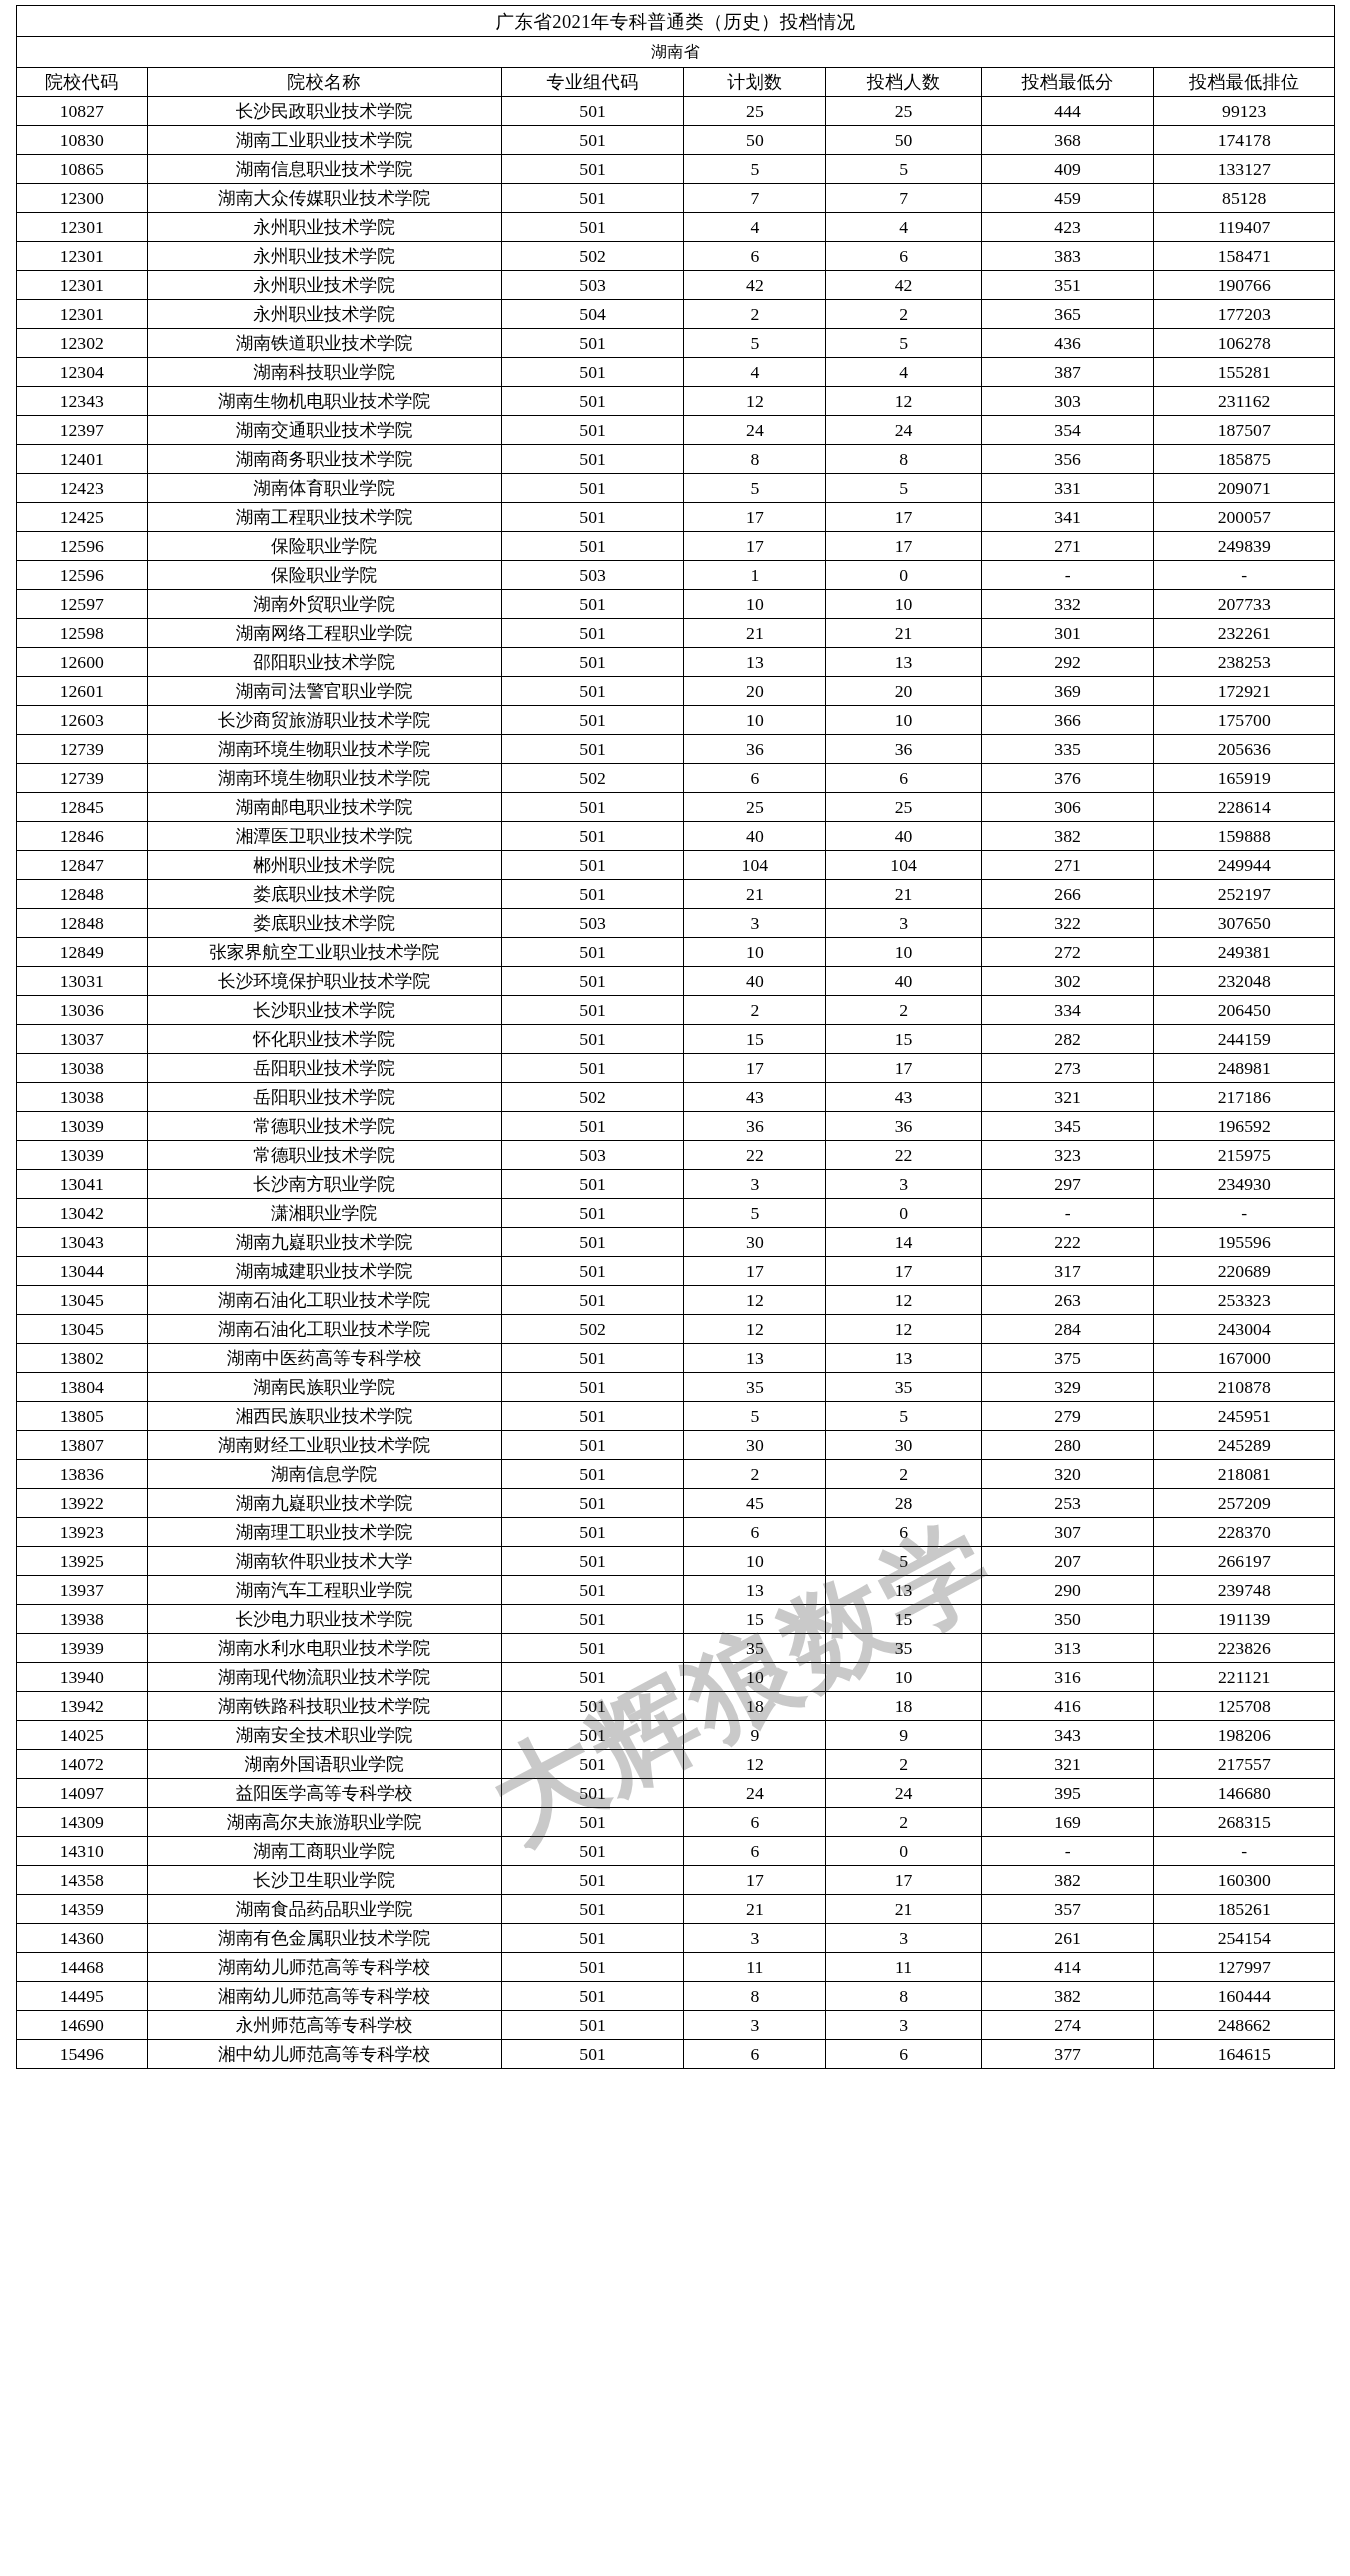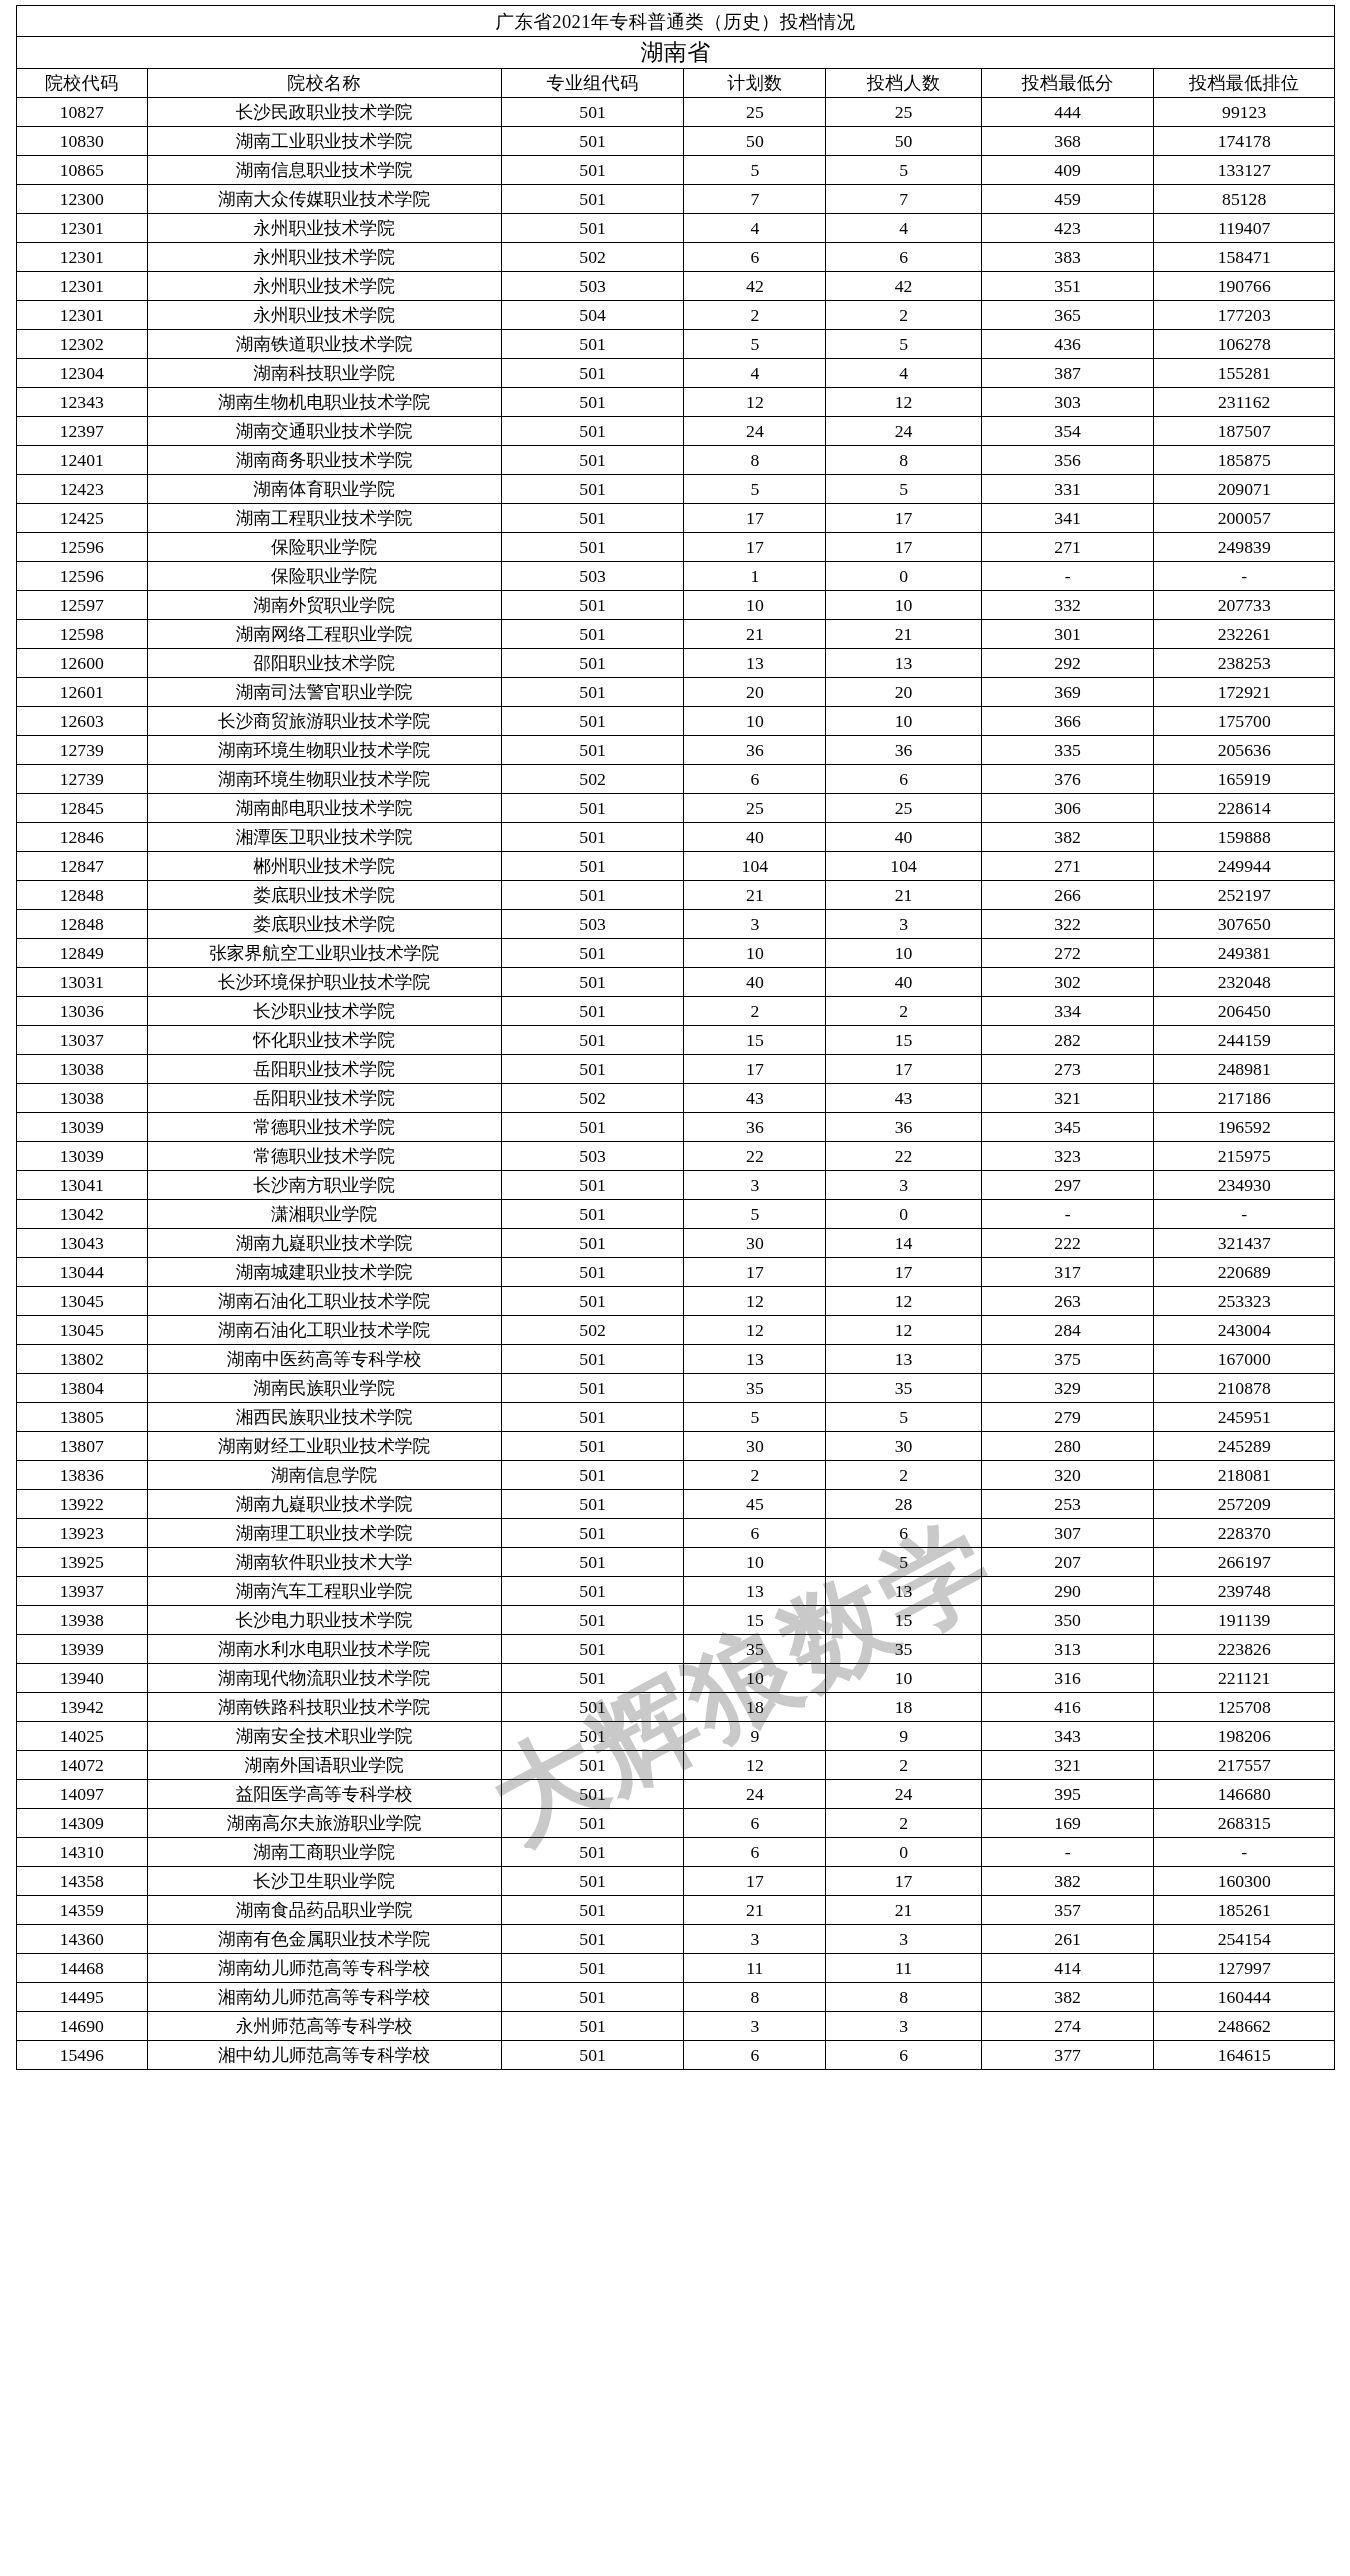--- a/index.html
+++ b/index.html
@@ -38,21 +38,21 @@
   
   tr.title-row td {
     height: 30px;
     font-size: 18.5px;
     letter-spacing: 0.4px;
     border-bottom: 0.9px solid #000;
   }
   
   tr.province-row td {
     height: 30px;
-    font-size: 23px;
+    font-size: 16px;
     letter-spacing: 0.4px;
   }
   
   tr.header-row td {
     height: 28px;
     font-size: 18px;
     letter-spacing: 0.4px;
   }
   
   tr.data-row td {
@@ -466,21 +466,21 @@
           <td class="col-minscore">-</td>
           <td class="col-minrank">-</td>
         </tr>
         <tr class="data-row">
           <td class="col-code">13043</td>
           <td class="col-name">湖南九嶷职业技术学院</td>
           <td class="col-group">501</td>
           <td class="col-plan">30</td>
           <td class="col-enrolled">14</td>
           <td class="col-minscore">222</td>
-          <td class="col-minrank">321437</td>
+          <td class="col-minrank">195596</td>
         </tr>
         <tr class="data-row">
           <td class="col-code">13044</td>
           <td class="col-name">湖南城建职业技术学院</td>
           <td class="col-group">501</td>
           <td class="col-plan">17</td>
           <td class="col-enrolled">17</td>
           <td class="col-minscore">317</td>
           <td class="col-minrank">220689</td>
         </tr>

